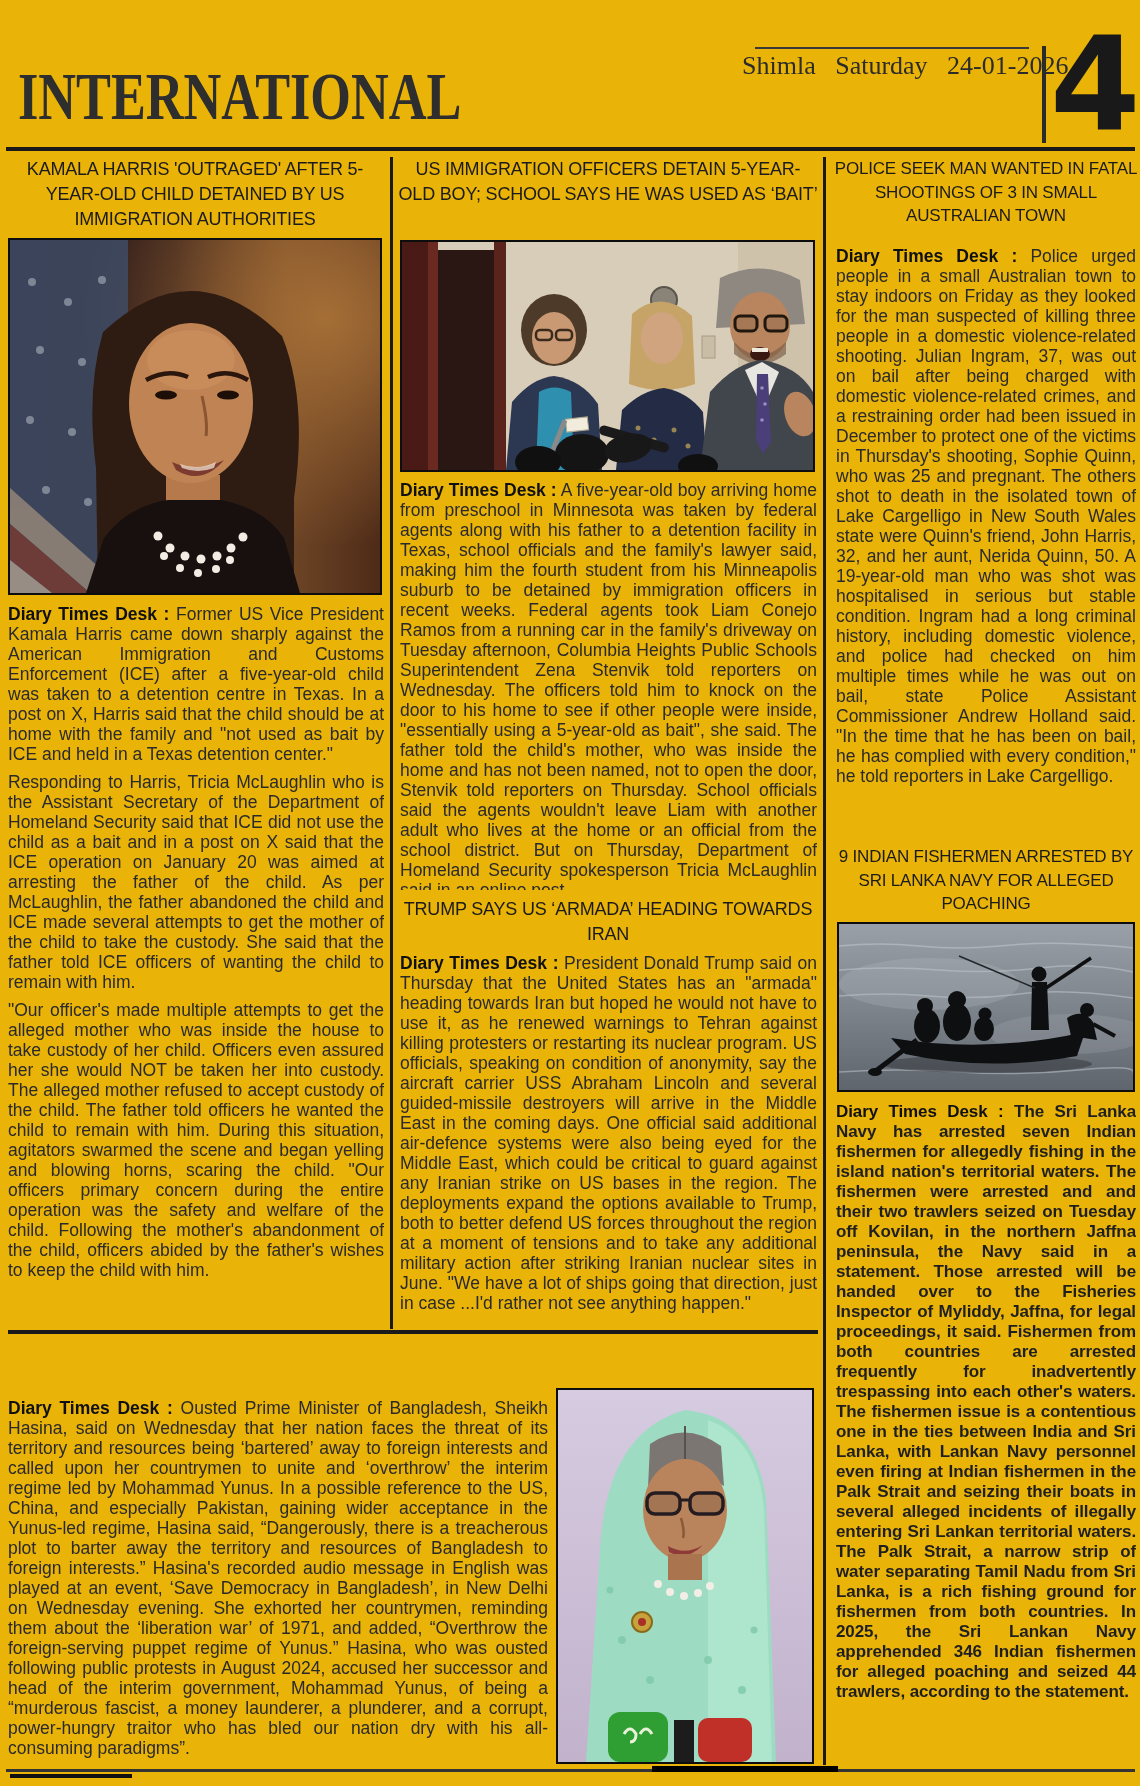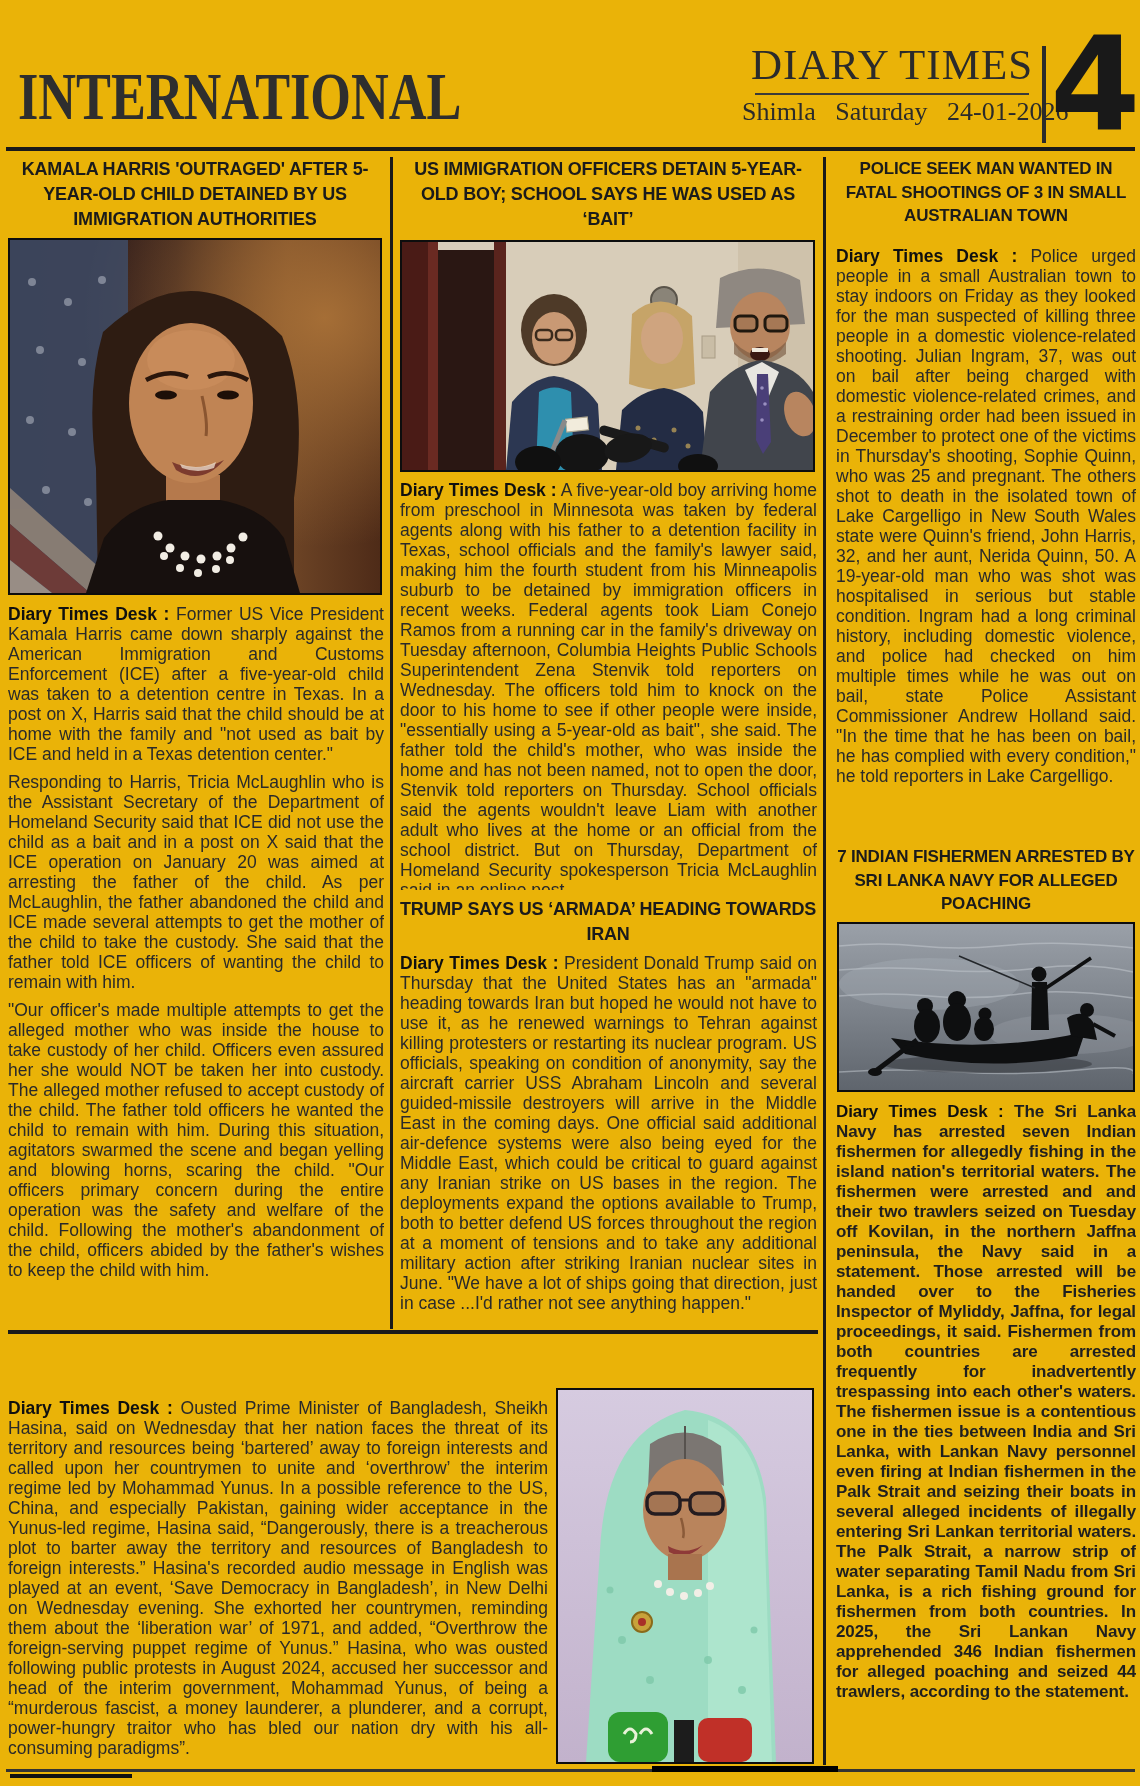--- a/index.html
+++ b/index.html
@@ -28,21 +28,21 @@
   .mh-bar{position:absolute;left:1042px;top:46px;width:4px;height:97px;background:#2b2b2b;}
   .page-num{
     position:absolute;left:1050px;top:28px;width:90px;text-align:center;
     font-family:"DejaVu Sans",sans-serif;font-weight:800;font-size:130px;line-height:112px;color:#191919;
   }
   
   .hrule{position:absolute;background:#1a1a1a;}
   .vdiv{position:absolute;width:3px;background:#1a1a1a;}
   
   .headline{
-    position:absolute;font-weight:bold;text-align:center;color:#1b1b1b;
+    position:absolute;font-weight:normal;text-align:center;color:#1b1b1b;
     font-size:18px;line-height:25px;letter-spacing:-0.2px;
   }
   .headline.small{font-size:17px;line-height:23.5px;}
   .body{
     position:absolute;text-align:justify;font-size:17.5px;line-height:20px;
     color:#2a2a2a;overflow:hidden;
   }
   .body p{margin:0 0 8px 0;}
   .desk{font-weight:bold;color:#101010;}
   .body.bold{font-weight:bold;font-size:17px;letter-spacing:-0.1px;color:#1f1f1f;}
@@ -50,21 +50,20 @@
   .photo svg{display:block;width:100%;height:100%;}
 </style>
 </head>
 <body>
 
 <div class="page">
 
   <div class="section-title">INTERNATIONAL</div>
 
   <div class="mh-right">
-    <div class="paper-name">DIARY TIMES</div>
     <div class="mh-line"></div>
     <div class="dateline">Shimla Saturday 24-01-2026</div>
   </div>
 
   <div class="mh-bar"></div>
   <div class="page-num">4</div>
 
   <div class="hrule" style="left:6px;top:147px;width:1129px;height:4px;"></div>
   <div class="vdiv" style="left:390px;top:157px;height:1172px;"></div>
   <div class="vdiv" style="left:823px;top:157px;height:1608px;"></div>
@@ -206,21 +205,21 @@
   <div class="body" style="left:400px;top:953px;width:417px;height:374px;">
     <p><b class="desk">Diary Times Desk :</b> <span>President Donald Trump said on Thursday that the United States has an "armada" heading towards Iran but hoped he would not have to use it, as he renewed warnings to Tehran against killing protesters or restarting its nuclear program. US officials, speaking on condition of anonymity, say the aircraft carrier USS Abraham Lincoln and several guided-missile destroyers will arrive in the Middle East in the coming days. One official said additional air-defence systems were also being eyed for the Middle East, which could be critical to guard against any Iranian strike on US bases in the region. The deployments expand the options available to Trump, both to better defend US forces throughout the region at a moment of tensions and to take any additional military action after striking Iranian nuclear sites in June. "We have a lot of ships going that direction, just in case ...I'd rather not see anything happen."</span></p>
   </div>
 
   <div class="headline small" style="left:834px;top:157px;width:304px;">POLICE SEEK MAN WANTED IN FATAL SHOOTINGS OF 3 IN SMALL AUSTRALIAN TOWN</div>
 
   <div class="body" style="left:836px;top:246px;width:300px;height:592px;">
     <p><b class="desk">Diary Times Desk :</b> <span>Police urged people in a small Australian town to stay indoors on Friday as they looked for the man suspected of killing three people in a domestic violence-related shooting. Julian Ingram, 37, was out on bail after being charged with domestic violence-related crimes, and a restraining order had been issued in December to protect one of the victims in Thursday's shooting, Sophie Quinn, who was 25 and pregnant. The others shot to death in the isolated town of Lake Cargelligo in New South Wales state were Quinn's friend, John Harris, 32, and her aunt, Nerida Quinn, 50. A 19-year-old man who was shot was hospitalised in serious but stable condition. Ingram had a long criminal history, including domestic violence, and police had checked on him multiple times while he was out on bail, state Police Assistant Commissioner Andrew Holland said. "In the time that he has been on bail, he has complied with every condition," he told reporters in Lake Cargelligo.</span></p>
   </div>
 
-  <div class="headline small" style="left:834px;top:845px;width:304px;">7 INDIAN FISHERMEN ARRESTED BY SRI LANKA NAVY FOR ALLEGED POACHING</div>
+  <div class="headline small" style="left:834px;top:845px;width:304px;">9 INDIAN FISHERMEN ARRESTED BY SRI LANKA NAVY FOR ALLEGED POACHING</div>
 
   <div class="photo" style="left:837px;top:922px;width:294px;height:166px;">
     <svg viewBox="0 0 294 166" preserveAspectRatio="none" aria-hidden="true">
       <defs>
         <linearGradient id="sea" x1="0" y1="0" x2="0" y2="1">
           <stop offset="0" stop-color="#9aa0a8"></stop>
             <stop offset="0.5" stop-color="#7e848c"></stop>
             <stop offset="1" stop-color="#5f656d"></stop>
         </linearGradient>
       </defs>

